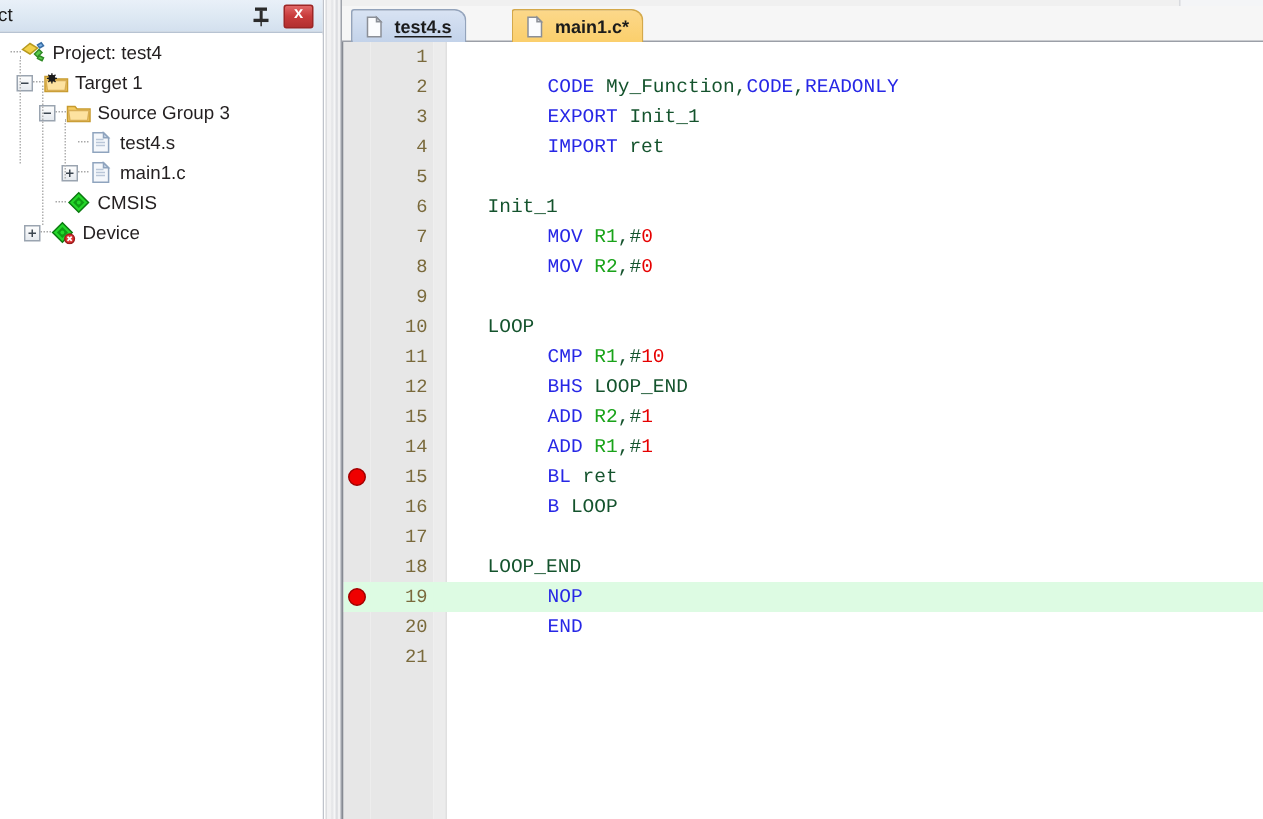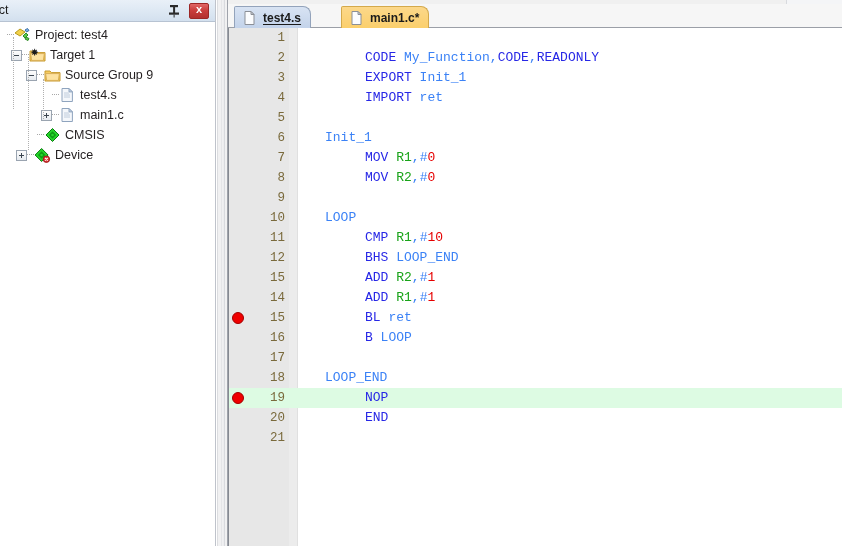--- a/index.html
+++ b/index.html
@@ -249,21 +249,21 @@
     font-family: "Liberation Mono", monospace;
     font-size: 13px;
     line-height: 20px;
     white-space: pre;
     color: #000000;
   }
   .ltext.ind { left: 136px; }
   .kw  { color: #2727e6; }
   .reg { color: #19a319; }
   .num2{ color: #e60000; }
-  .pun { color: #3b82f6; }
+  .pun { color: #14532d; }
   .bp {
     position: absolute;
     left: 3px; top: 4px;
     width: 12px; height: 12px;
     border-radius: 50%;
     background: #ef0000;
     border: 1px solid #a30000;
     box-sizing: border-box;
   }
 </style>
@@ -313,21 +313,21 @@
           </svg>
           <span class="tlabel">Target 1</span>
         </div>
         <div class="tnode" style="left: 26px; top: 42px;">
           <span class="exp"></span>
           <span class="dash"></span>
           <svg class="ico" width="17" height="16" viewBox="0 0 17 16">
             <path d="M1 4 h5 l1.4 1.6 H16 v8.4 H1 Z" fill="#f6cc60" stroke="#c79a2e"></path>
             <path d="M1.6 6.6 H15.4 l-1 6.8 H2.6 Z" fill="#fde2a0" stroke="#d8ae55"></path>
           </svg>
-          <span class="tlabel">Source Group 9</span>
+          <span class="tlabel">Source Group 3</span>
         </div>
         <div class="tnode" style="left: 41px; top: 62px;">
           <span class="expspace"></span>
           <span class="dash"></span>
           <svg class="ico" width="17" height="16" viewBox="0 0 17 16">
             <path d="M3 1.5 h7 l3.4 3.4 V14.5 H3 Z" fill="#f4f7fb" stroke="#8fa4be"></path>
             <path d="M10 1.5 v3.4 h3.4 Z" fill="#c9d8ea" stroke="#8fa4be"></path>
             <path d="M5 6 h5 M5 8 h6 M5 10 h6" stroke="#b9c6d8" stroke-width="0.9"></path>
           </svg>
           <span class="tlabel">test4.s</span>

